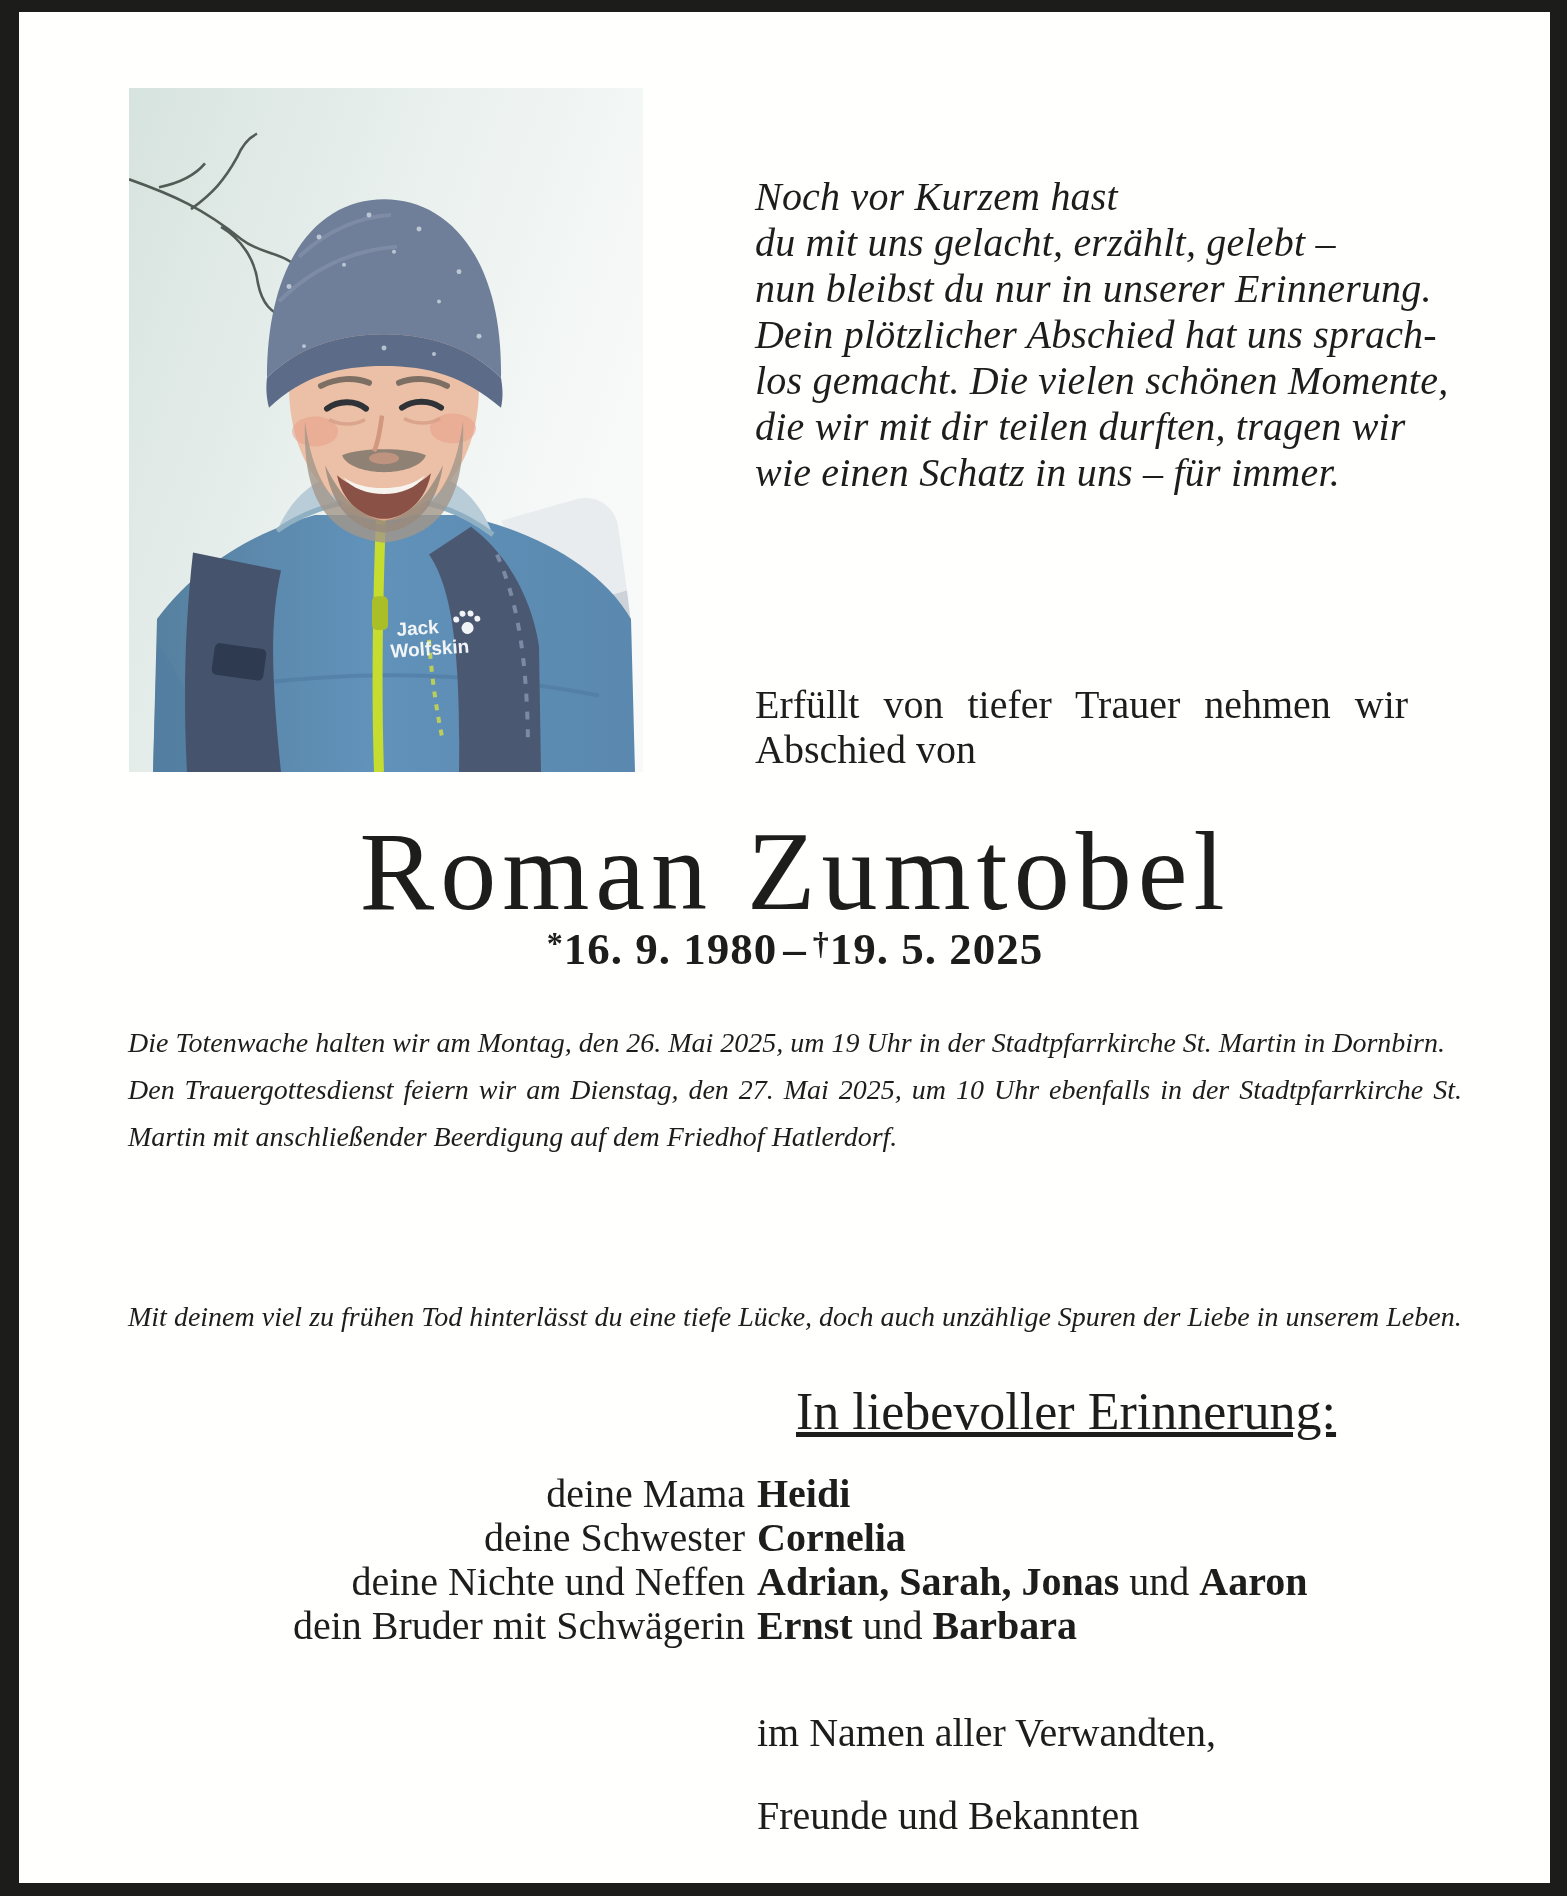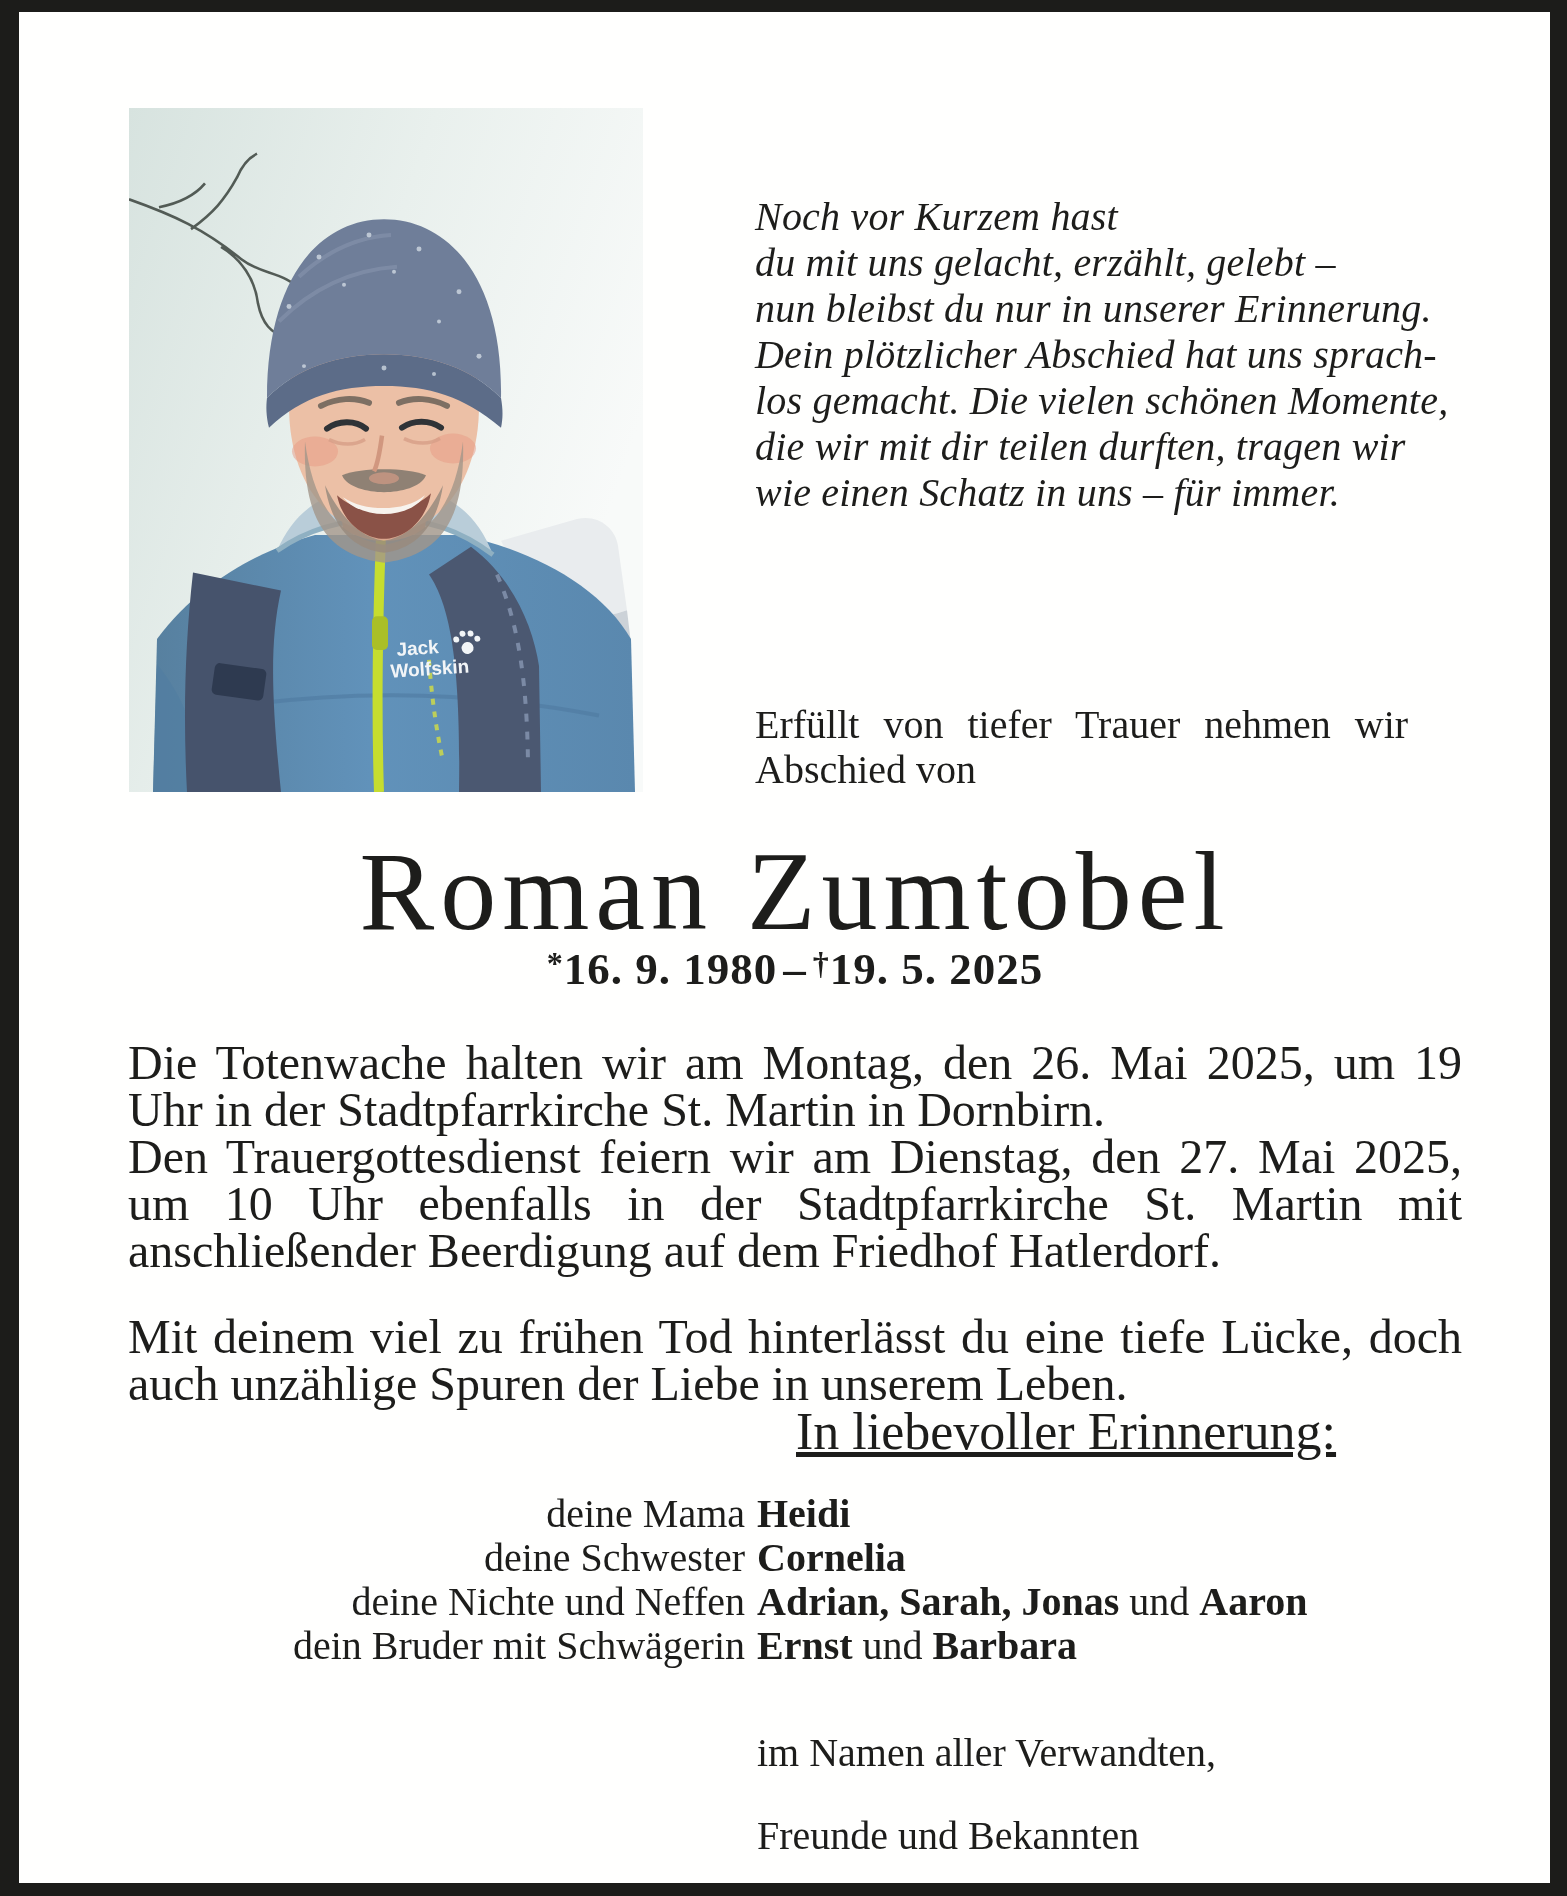--- a/index.html
+++ b/index.html
@@ -1,39 +1,39 @@
 <!DOCTYPE html>
 <html><head>
 <meta charset="utf-8">
 <style>
   html,body{margin:0;padding:0;background:#151514;}
   .sheet{position:relative;width:1567px;height:1896px;background:#1c1c1a;font-family:"Liberation Serif",serif;color:#1d1d1b;}
   .paper{position:absolute;left:19px;top:12px;width:1531px;height:1871px;background:#fffffe;}
-  .abs{position:absolute;margin-top:20px;}
+  .abs{position:absolute;}
 
   
   .photo{left:110px;top:76px;width:514px;height:684px;overflow:hidden;}
   .photo svg{display:block;width:100%;height:100%;}
 
   
   .poem{left:736px;top:162px;width:760px;font-style:italic;font-size:40px;line-height:46px;white-space:pre-line;letter-spacing:.2px;}
 
   
   .intro{left:736px;top:670px;width:707px;font-size:40px;line-height:45px;}
   .intro .l1{word-spacing:14px;}
 
   
   .center-col{left:109px;width:1334px;text-align:center;}
   .name{top:804px;font-size:112px;line-height:110px;letter-spacing:6px;}
   .dates{top:911px;font-size:45px;line-height:52px;font-weight:bold;letter-spacing:1px;}
   .dates .sym{font-size:32px;position:relative;top:-10px;}
   .dates .sep{padding:0 6px;}
 
   
-  .bodytext{left:109px;width:1334px;font-size:48px;line-height:47px;text-align:justify;}
+  .bodytext{left:109px;width:1334px;font-size:28px;line-height:47px;text-align:justify;font-style:italic;}
   .announce{top:1007px;}
   .farewell{top:1281px;}
   .bodytext p{margin:0;}
 
   
   .remember-head{left:777px;top:1377px;font-size:52px;line-height:45px;text-decoration:underline;}
   .family{left:0;top:1460px;width:1531px;font-size:40px;line-height:44px;}
   .family .frow{display:grid;grid-template-columns:726px auto;}
   .family .role{text-align:right;}
   .family .names{padding-left:12px;}

